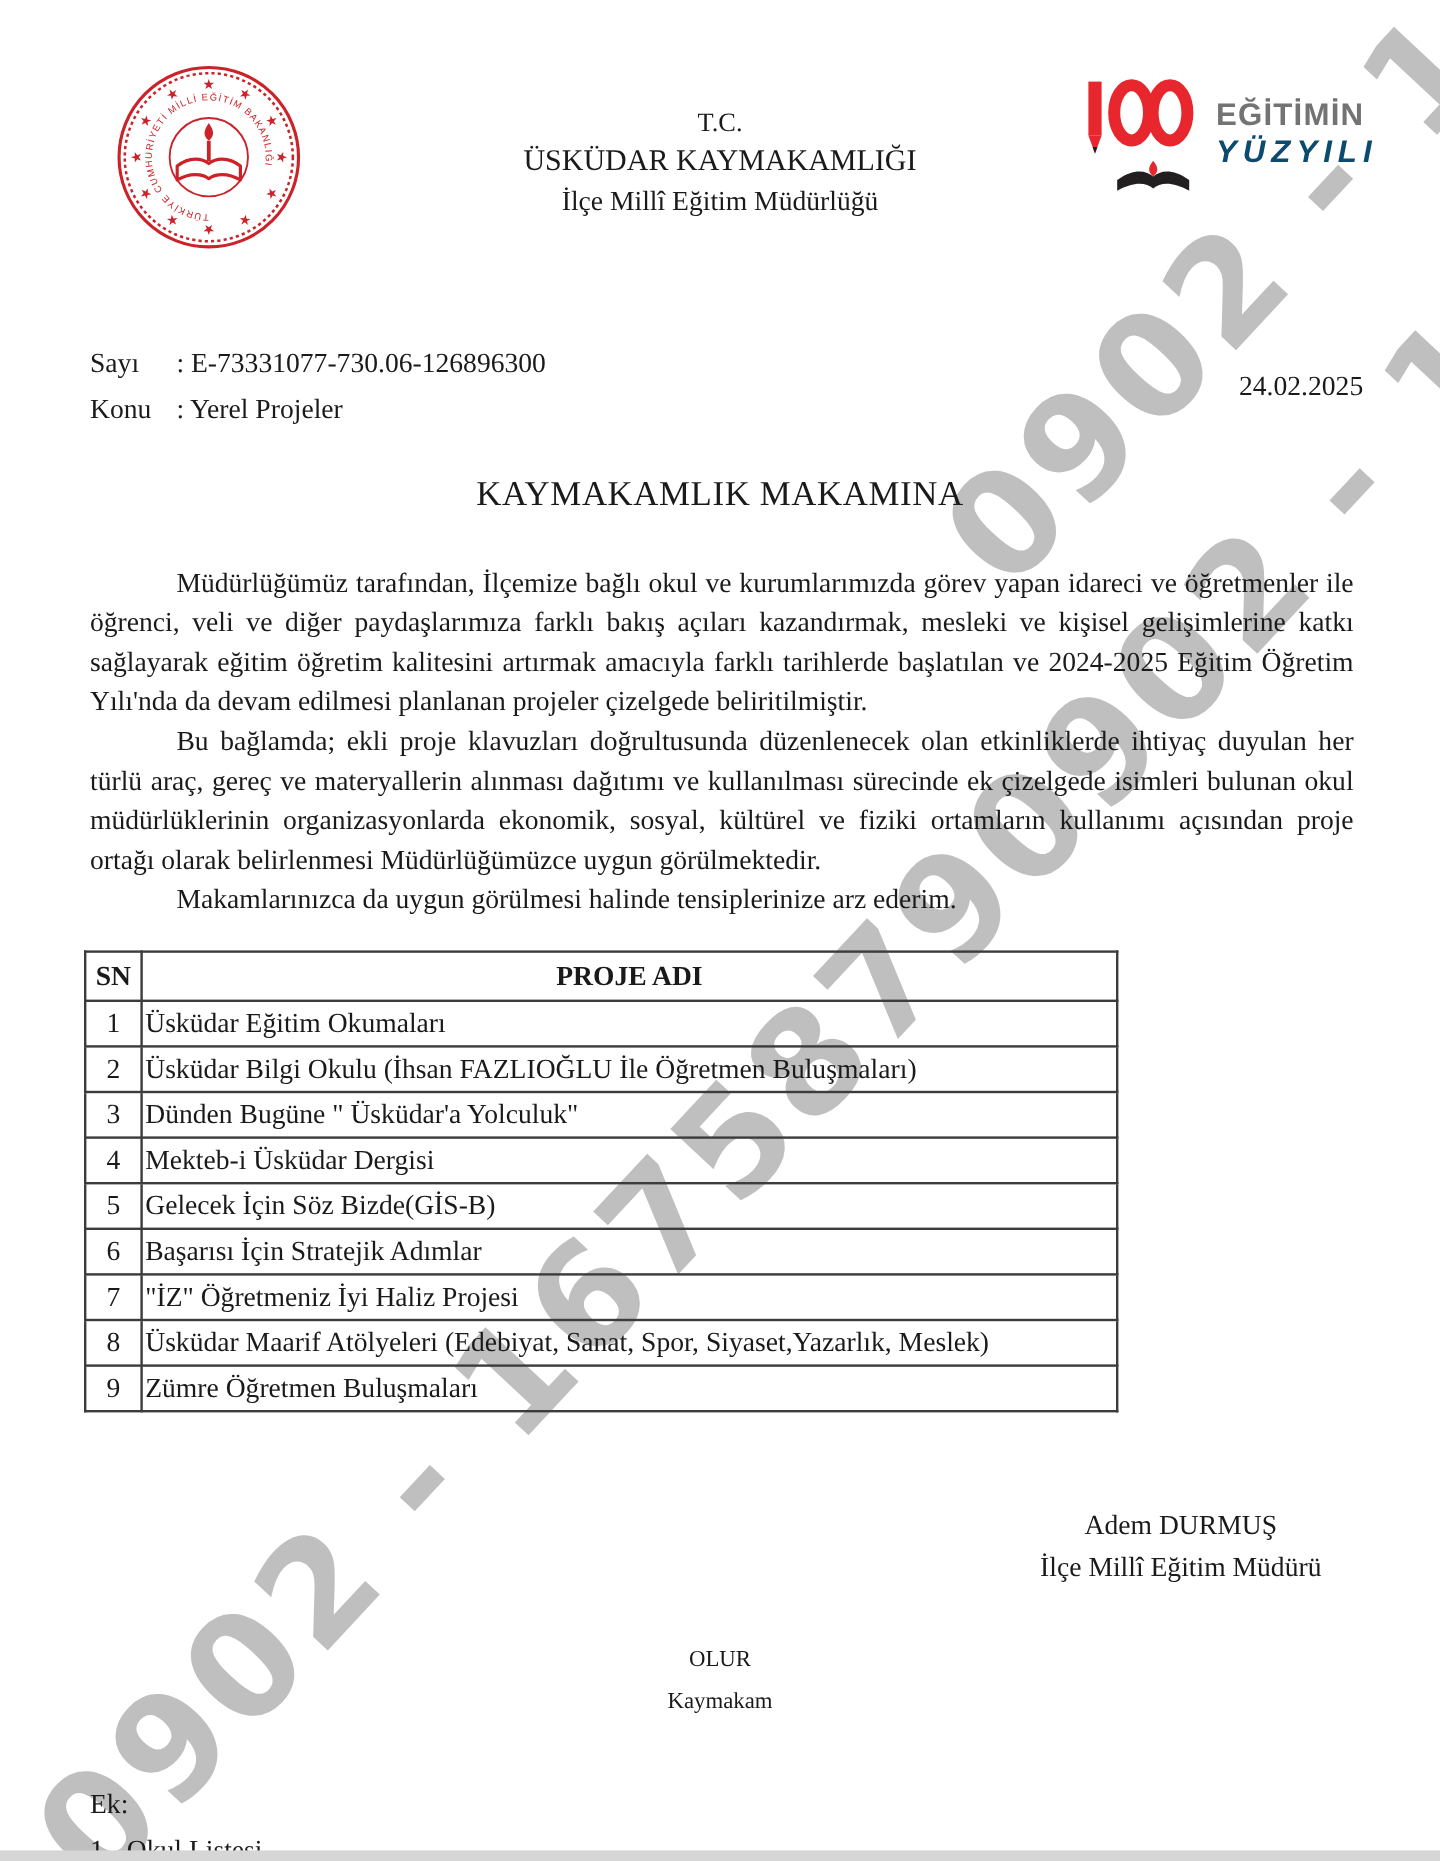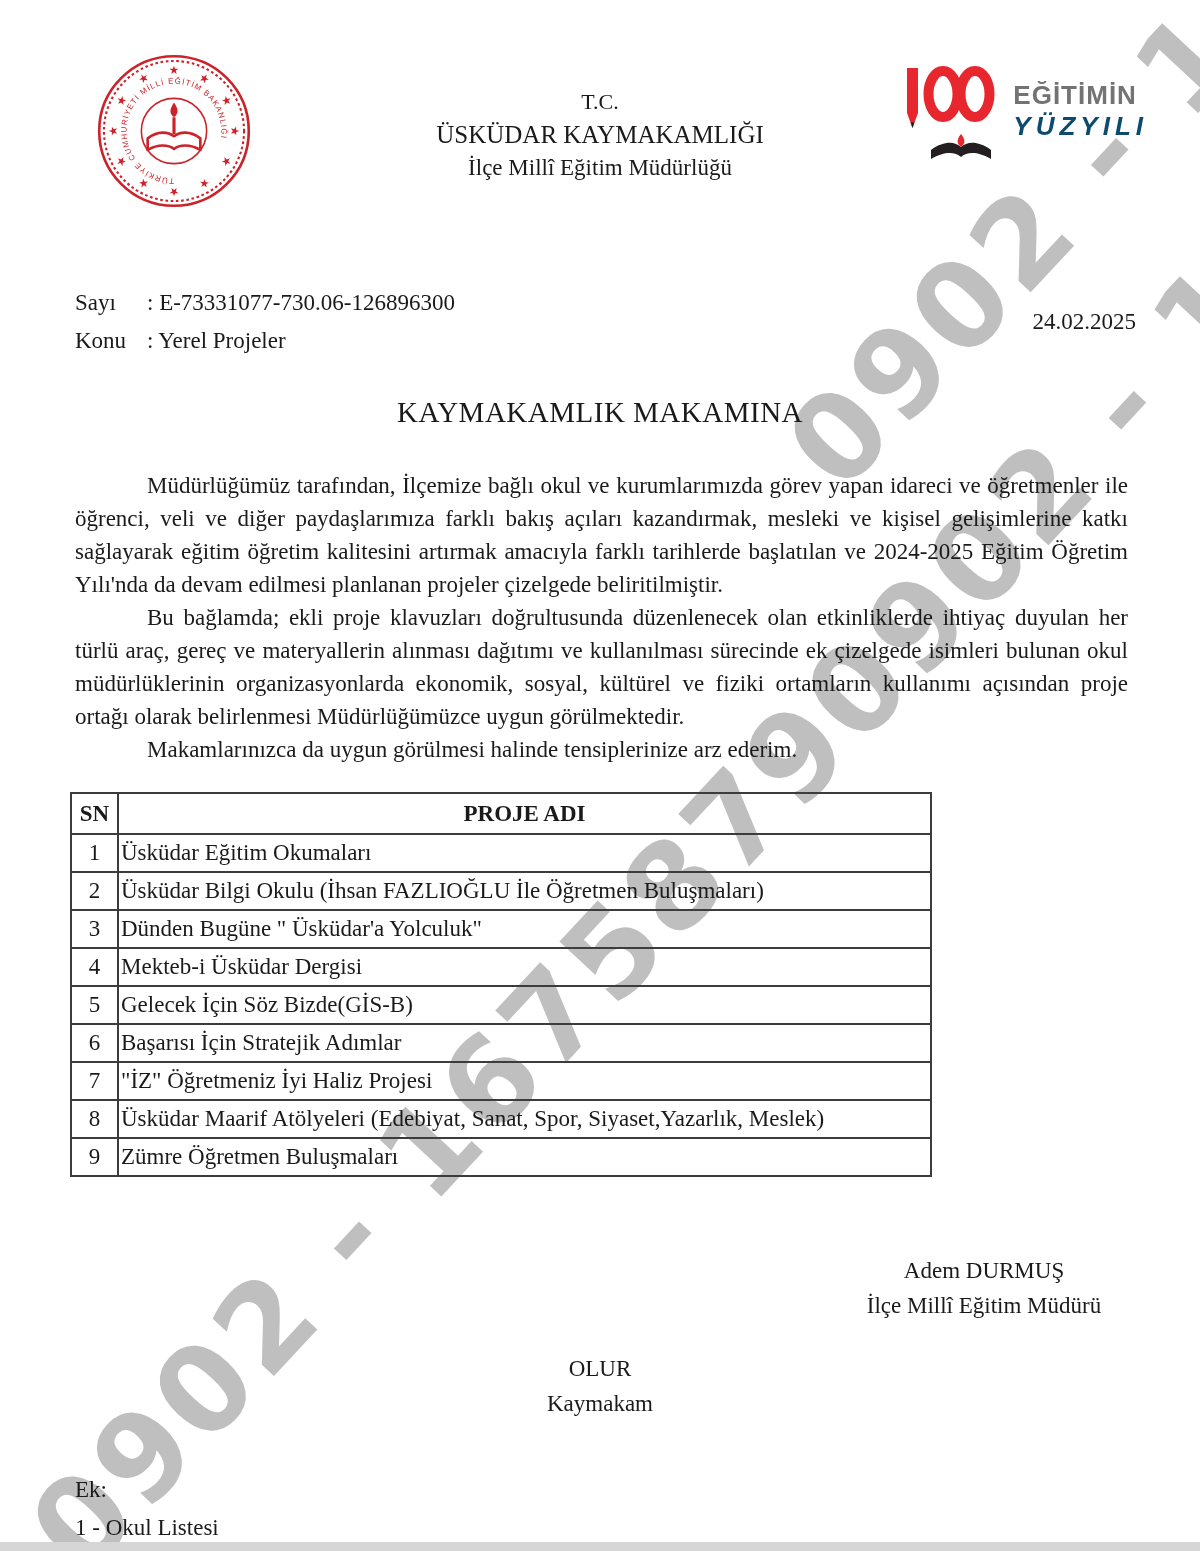--- a/index.html
+++ b/index.html
@@ -47,21 +47,21 @@
   table.projects th { font-weight:bold; }
   th.sn-col { width:47px; }
   td.sn-cell { text-align:center; }
   td.name-cell, th.name-col { padding-left:2px; }
   th.name-col { text-align:center; padding-left:0; }
   th.sn-col { text-align:center; }
   tr.hdr-row th { height:41px; }
   
   .sig-right { margin:76px 48px 0 auto; width:336px; text-align:center;
                font-size:23px; line-height:35px; }
-  .olur { margin-top:28px; text-align:center; font-size:23px; line-height:35px; }
+  .olur { margin-top:42px; text-align:center; font-size:19px; line-height:35px; }
   
   .ek { margin:50px 0 0 75px; font-size:23px; line-height:38px; }
   
   .bottom-strip { position:absolute; left:0; right:0; bottom:0; height:9px; background:#d6d6d6; z-index:2; }
 </style>
 </head>
 <body>
 
 <div class="page">
 

